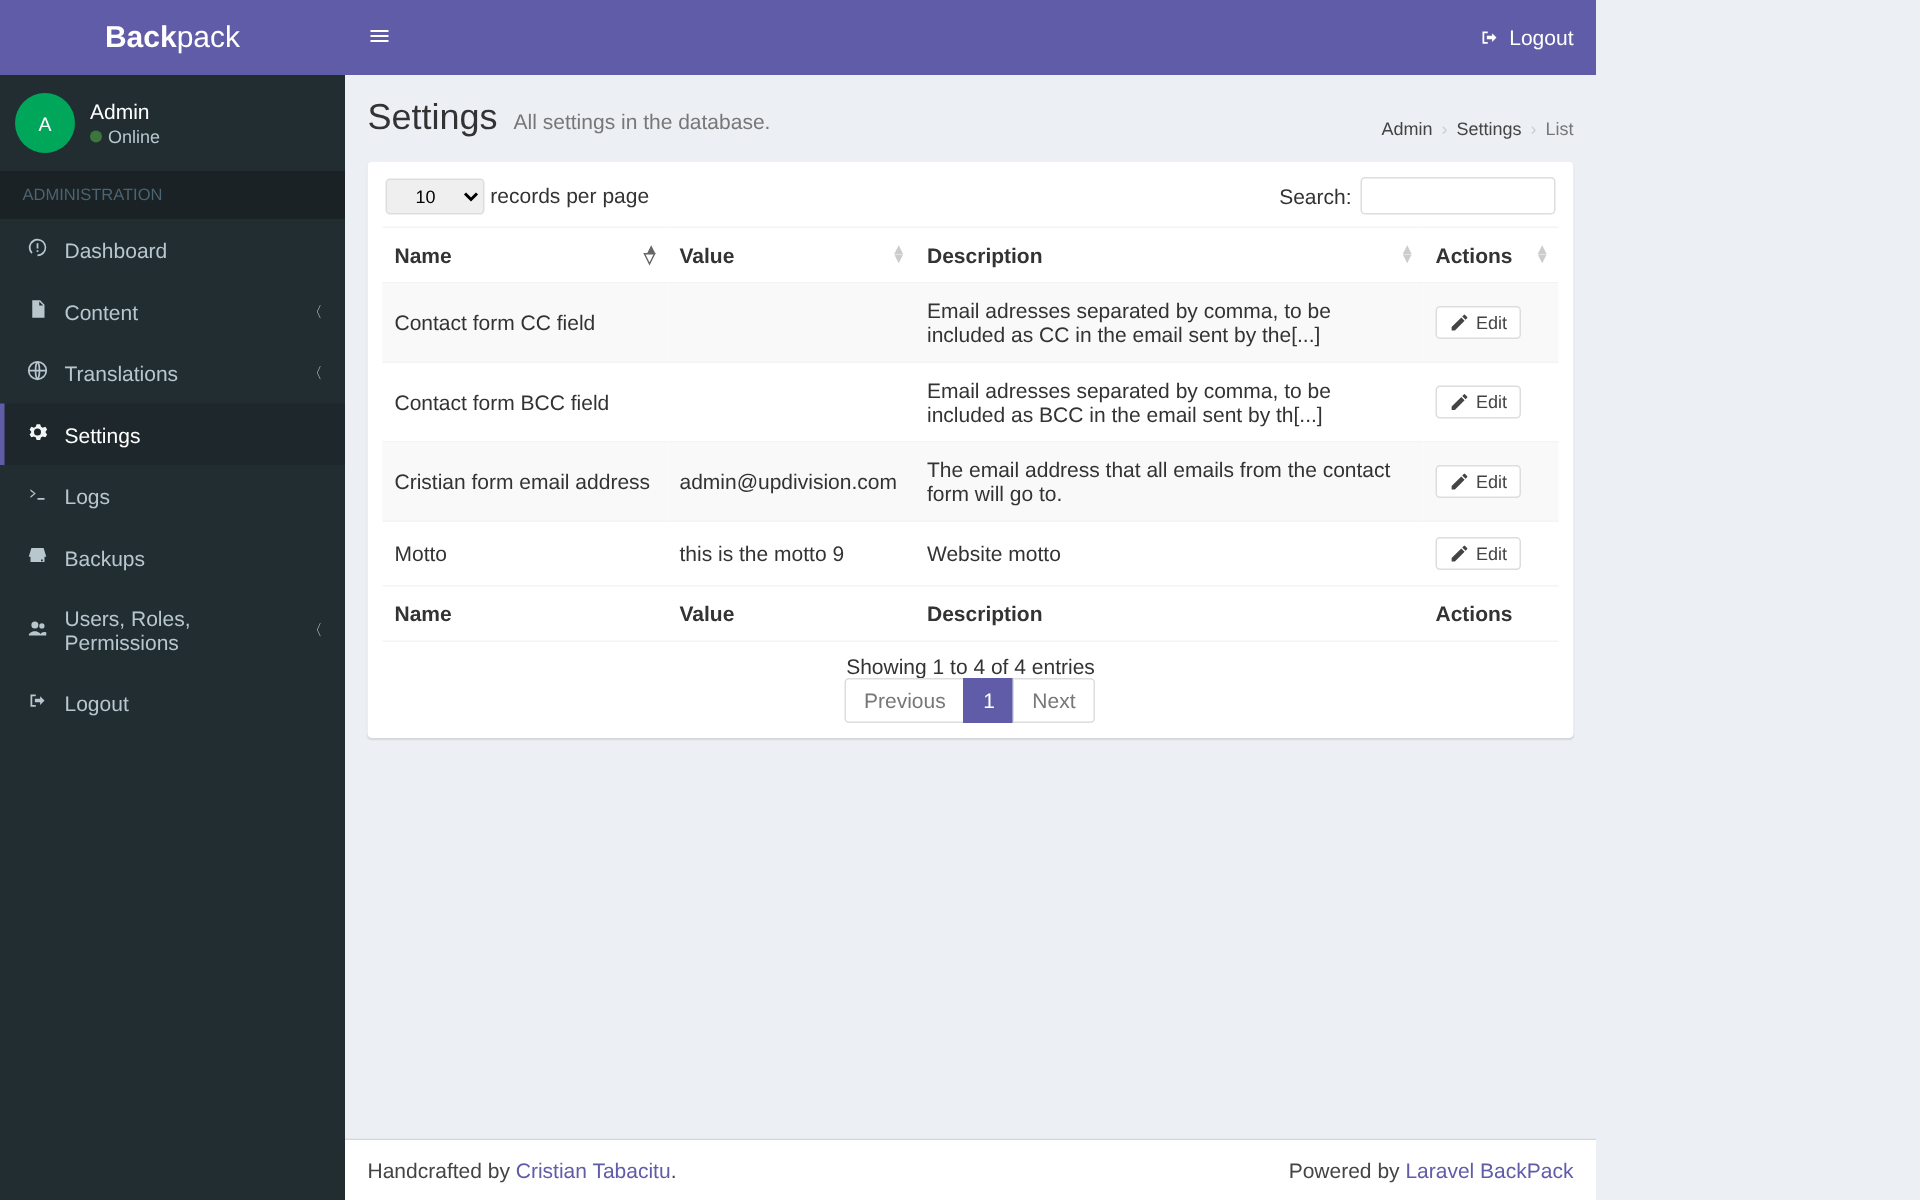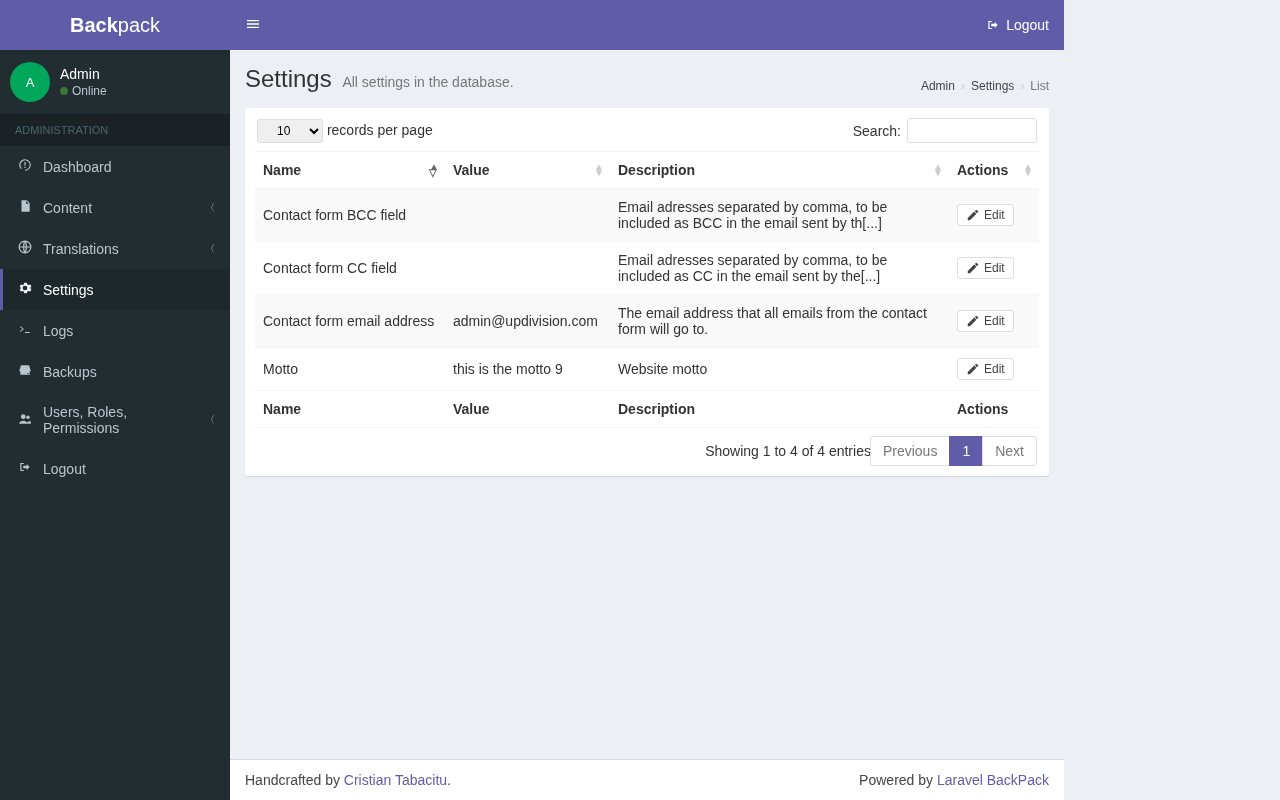--- a/index.html
+++ b/index.html
@@ -43,21 +43,21 @@
 .search-wrap input { border:1px solid #ddd; border-radius:3px; padding:4px 6px; width:130px; font-size:13px; }
 
 table { width:100%; border-collapse:collapse; }
 thead th, tfoot th { text-align:left; font-weight:700; padding:10px 8px; border-top:1px solid #f4f4f4; border-bottom:1px solid #f4f4f4; color:#333; position:relative; }
 thead th.sortable .sort-ind { position:absolute; right:6px; top:50%; transform:translateY(-50%); font-size:10px; color:#ccc; line-height:0.6; }
 thead th.sorted .sort-ind { color:#666; }
 tbody td { padding:10px 8px; border-top:1px solid #f4f4f4; vertical-align:middle; }
 tbody tr:nth-child(odd) { background:#f9f9f9; }
 .btn-edit { background:#fff; border:1px solid #ddd; color:#444; padding:3px 8px; font-size:12px; border-radius:3px; cursor:pointer; display:inline-flex; align-items:center; gap:4px; }
 
-.table-footer { display:flex; justify-content:flex-end; align-items:center; padding:8px 2px 0 2px; }
+.table-footer { display:flex; justify-content:flex-end; align-items:center; padding:8px 2px 0 2px;flex-direction:column; }
 .info-text { color:#333; font-size:14px; }
 .pagination { display:flex; }
 .pagination .pg { border:1px solid #ddd; padding:6px 12px; font-size:14px; color:#605ca8; cursor:pointer; margin-left:-1px; background:#fff; }
 .pagination .pg.disabled { color:#777; cursor:default; }
 .pagination .pg.active { background:#605ca8; border-color:#605ca8; color:#fff; }
 .pagination .pg:first-child { border-radius:3px 0 0 3px; }
 .pagination .pg:last-child { border-radius:0 3px 3px 0; }
 
 .footer { background:#fff; border-top:1px solid #d2d6de; padding:12px 15px; font-size:14px; color:#444; display:flex; justify-content:space-between; }
 .footer a { color:#605ca8; text-decoration:none; }
@@ -190,43 +190,43 @@
           <thead>
             <tr>
               <th class="sortable sorted" style="width:190px"><span>Name</span><span class="sort-ind">▲<br>▽</span></th>
               <th class="sortable" style="width:165px"><span>Value</span><span class="sort-ind">▲<br>▼</span></th>
               <th class="sortable"><span>Description</span><span class="sort-ind">▲<br>▼</span></th>
               <th class="sortable" style="width:90px"><span>Actions</span><span class="sort-ind">▲<br>▼</span></th>
             </tr>
           </thead>
           <tbody id="tbody">
               <tr>
+                <td>Contact form CC field</td>
+                <td></td>
+                <td>Email adresses separated by comma, to be included as CC in the email sent by the[...]</td>
+                <td><button class="btn-edit">
+                    <svg class="icon" viewBox="0 0 24 24">
+                      <path d="M3 17.25V21h3.75L17.81 9.94l-3.75-3.75zM20.71 7.04a1 1 0 000-1.41l-2.34-2.34a1 1 0 00-1.41 0l-1.83 1.83 3.75 3.75z"></path>
+                    </svg>
+                    <span>Edit</span>
+                  </button></td>
+              </tr>
+              <tr>
                 <td>Contact form BCC field</td>
                 <td></td>
                 <td>Email adresses separated by comma, to be included as BCC in the email sent by th[...]</td>
                 <td><button class="btn-edit">
                     <svg class="icon" viewBox="0 0 24 24">
                       <path d="M3 17.25V21h3.75L17.81 9.94l-3.75-3.75zM20.71 7.04a1 1 0 000-1.41l-2.34-2.34a1 1 0 00-1.41 0l-1.83 1.83 3.75 3.75z"></path>
                     </svg>
                     <span>Edit</span>
                   </button></td>
               </tr>
               <tr>
-                <td>Contact form CC field</td>
-                <td></td>
-                <td>Email adresses separated by comma, to be included as CC in the email sent by the[...]</td>
-                <td><button class="btn-edit">
-                    <svg class="icon" viewBox="0 0 24 24">
-                      <path d="M3 17.25V21h3.75L17.81 9.94l-3.75-3.75zM20.71 7.04a1 1 0 000-1.41l-2.34-2.34a1 1 0 00-1.41 0l-1.83 1.83 3.75 3.75z"></path>
-                    </svg>
-                    <span>Edit</span>
-                  </button></td>
-              </tr>
-              <tr>
-                <td>Contact form email address</td>
+                <td>Cristian form email address</td>
                 <td>admin@updivision.com</td>
                 <td>The email address that all emails from the contact form will go to.</td>
                 <td><button class="btn-edit">
                     <svg class="icon" viewBox="0 0 24 24">
                       <path d="M3 17.25V21h3.75L17.81 9.94l-3.75-3.75zM20.71 7.04a1 1 0 000-1.41l-2.34-2.34a1 1 0 00-1.41 0l-1.83 1.83 3.75 3.75z"></path>
                     </svg>
                     <span>Edit</span>
                   </button></td>
               </tr>
               <tr>

